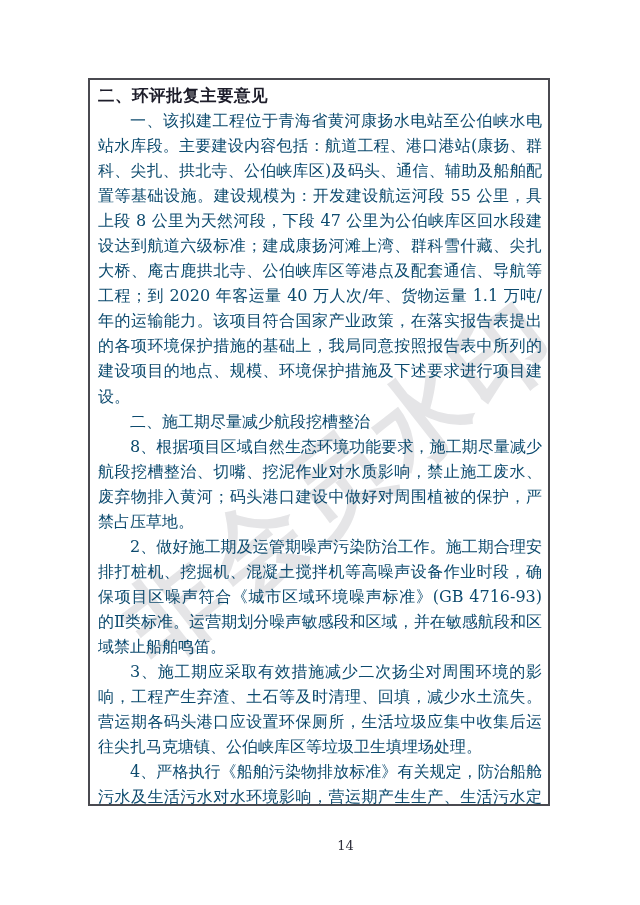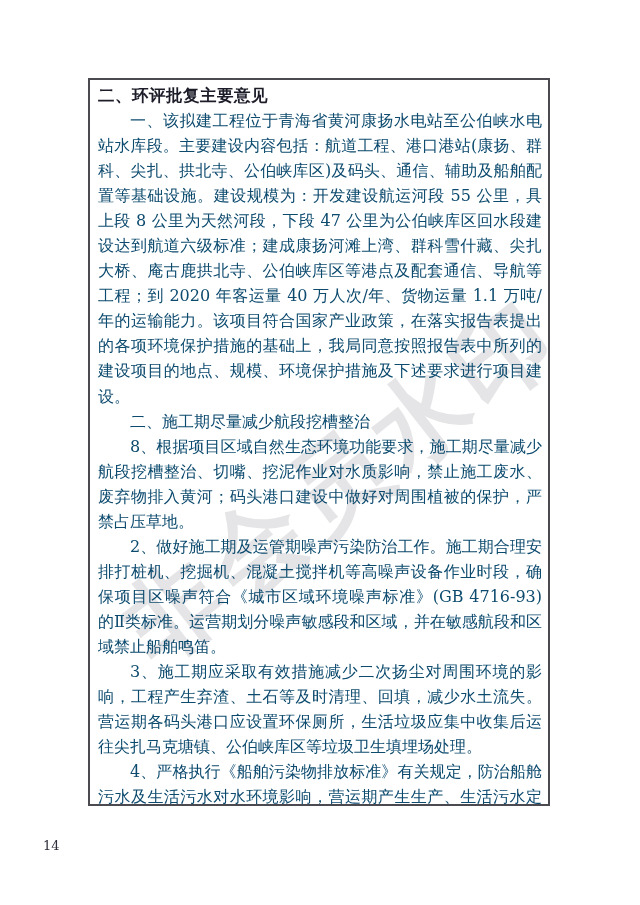--- a/index.html
+++ b/index.html
@@ -54,23 +54,24 @@
     letter-spacing: 8px;
     white-space: nowrap;
     color: rgba(110, 110, 124, 0.18);
     font-weight: bold;
     z-index: 0;
     pointer-events: none;
     user-select: none;
   }
   .page-number {
     position: absolute;
-    left: 8px;
+    left: 16px;
     right: 0;
     top: 838px;
+    text-align: center;
     font-size: 13px;
     color: #2e2e3a;
     z-index: 1;
     margin-left: 35px;
   }
 </style>
 </head>
 <body>
 
 <div class="page">

